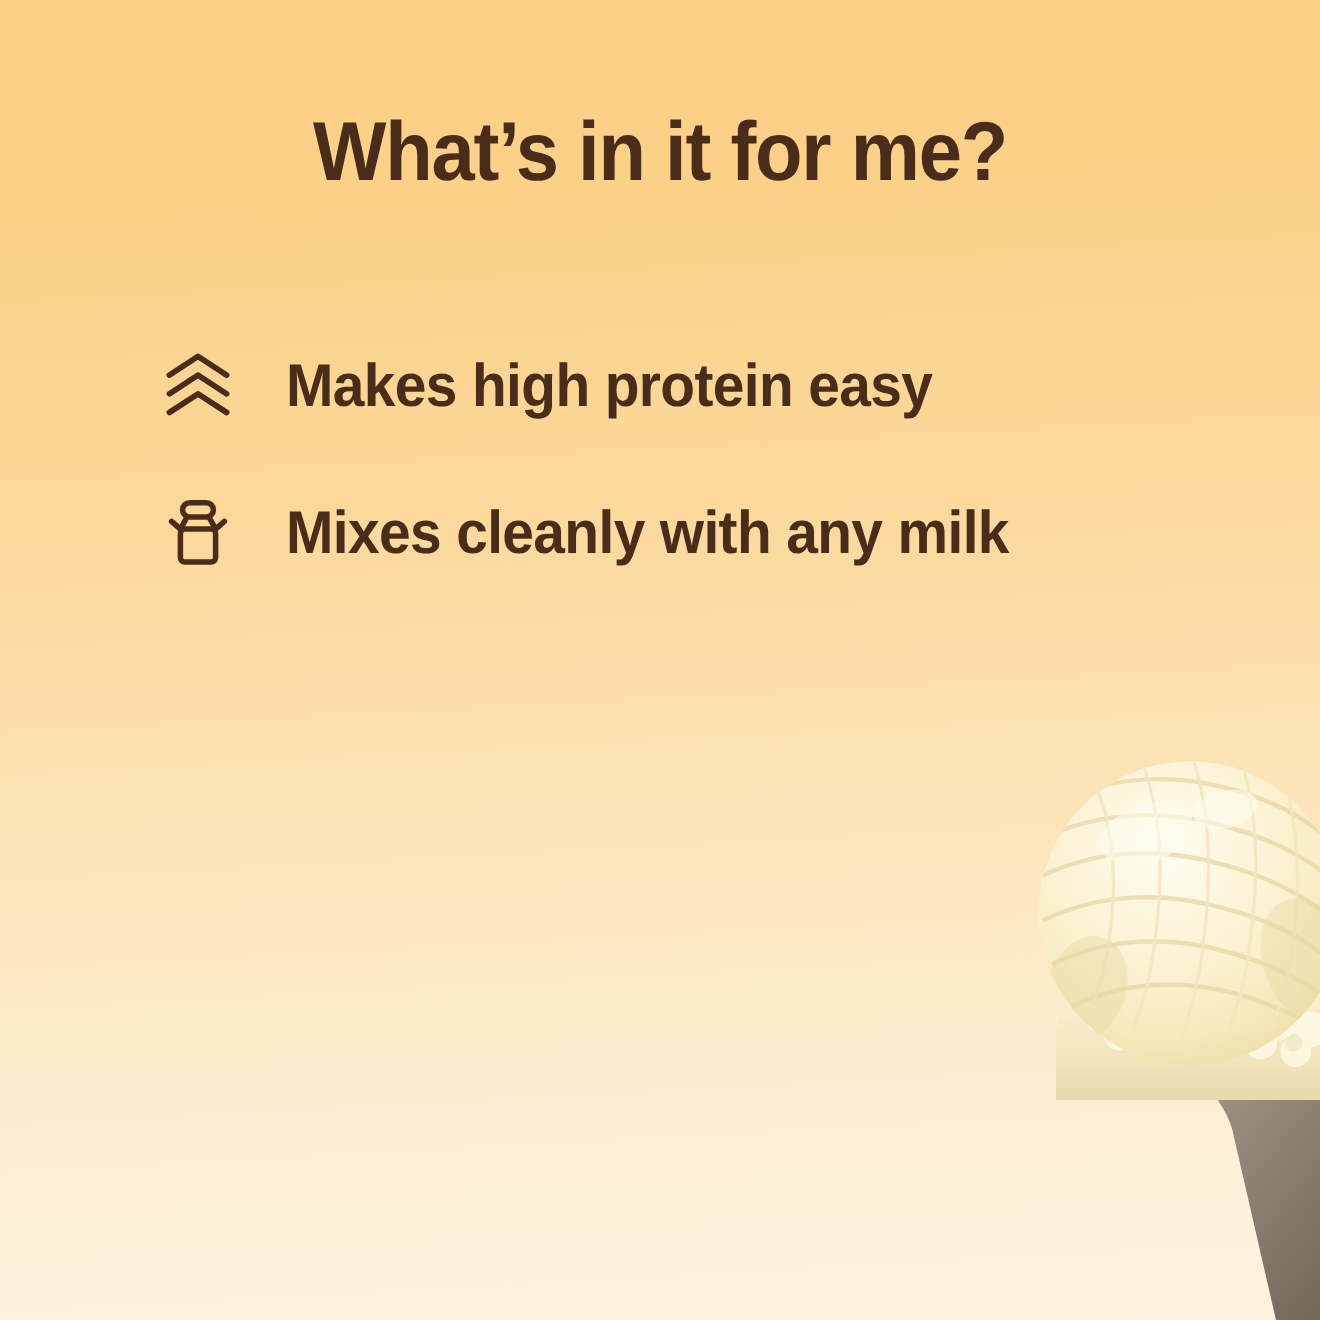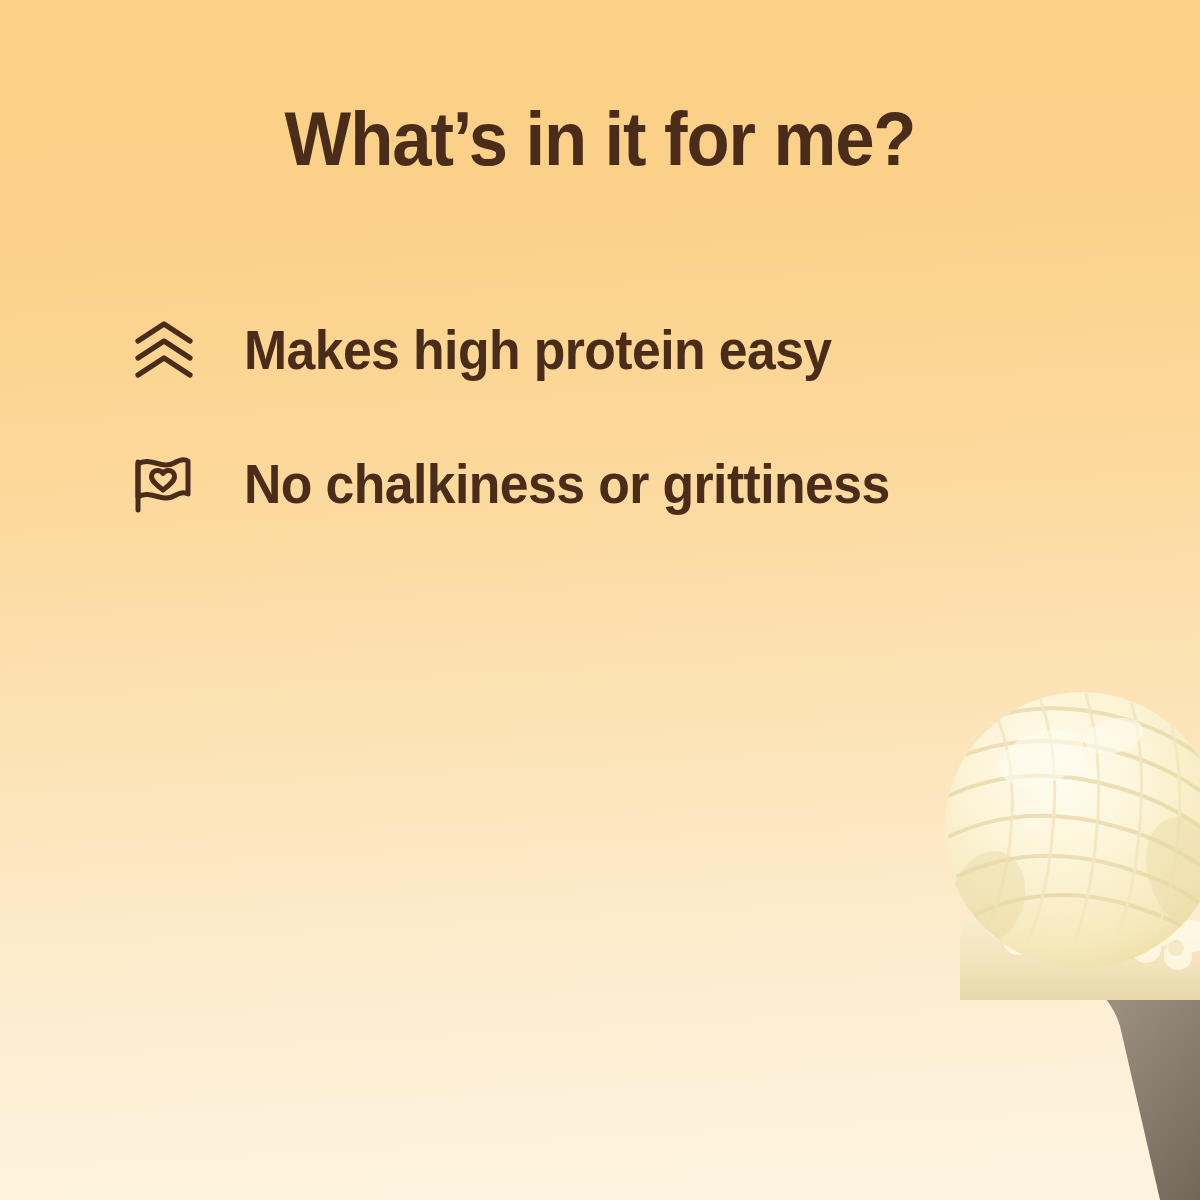--- a/index.html
+++ b/index.html
@@ -43,21 +43,21 @@
     color: #4A2C1B;
     transform: scaleX(0.93);
     transform-origin: 50% 50%;
     white-space: nowrap;
   }
 
   
   #features {
     position: absolute;
     top: 283px;
-    left: 128px;
+    left: 144px;
     width: 960px;
   }
   .feature-row {
     position: relative;
     height: 134px;
     display: flex;
     align-items: center;
   }
   .feature-icon {
     width: 78px;
@@ -109,37 +109,36 @@
           <polyline points="10,27 36,10 62,27"></polyline>
           <polyline points="10,44 36,27 62,44"></polyline>
           <polyline points="10,61 36,44 62,61"></polyline>
         </svg>
       </span>
       <span class="feature-label">Makes high protein easy</span>
     </div>
 
 
 
-
     <div class="feature-row">
       <span class="feature-icon">
         <svg width="72" height="72" viewBox="0 0 72 72" fill="none" stroke="#4A2C1B" stroke-width="5" stroke-linecap="round" stroke-linejoin="round">
 
-          <line x1="10" y1="14" x2="10" y2="62"></line>
-
-          <path d="M10 16 C22 8 34 22 46 15 C52 11.5 57 11 60 13
-                   L60 46 C57 44 52 44.5 46 48 C34 55 22 41 10 49 Z"></path>
-
-          <path d="M35 42 C28 36.5 23.5 33 23.5 28.5 C23.5 25 26.3 22.4 29.6 22.4
-                   C31.8 22.4 33.8 23.6 35 25.4 C36.2 23.6 38.2 22.4 40.4 22.4
-                   C43.7 22.4 46.5 25 46.5 28.5 C46.5 33 42 36.5 35 42 Z"></path>
+          <rect x="22" y="9" width="28" height="13" rx="6.5"></rect>
+
+          <path d="M26 22 L20 33 M46 22 L52 33"></path>
+
+          <path d="M20 33 L12 26 M52 33 L60 26"></path>
+
+          <rect x="20" y="33" width="32" height="30" rx="4"></rect>
         </svg>
       </span>
-      <span class="feature-label">No chalkiness or grittiness</span>
+      <span class="feature-label">Mixes cleanly with any milk</span>
     </div>
+
 
 
   </div>
 
   <div id="scoop-photo">
     <svg width="300" height="560" viewBox="0 0 300 560">
       <defs>
         <radialGradient id="gBall" cx="42%" cy="30%" r="78%">
           <stop offset="0%" stop-color="#FFFDF2"></stop>
           <stop offset="42%" stop-color="#FCF4D6"></stop>

